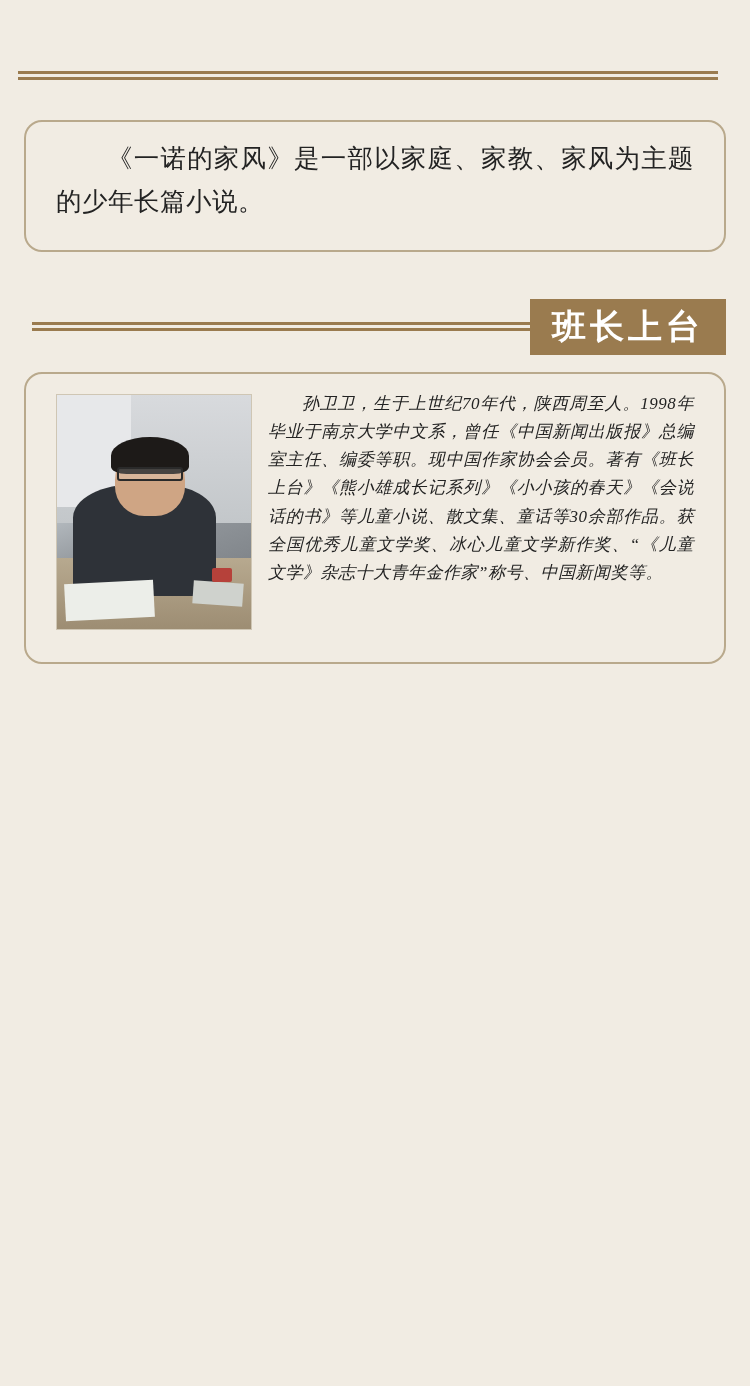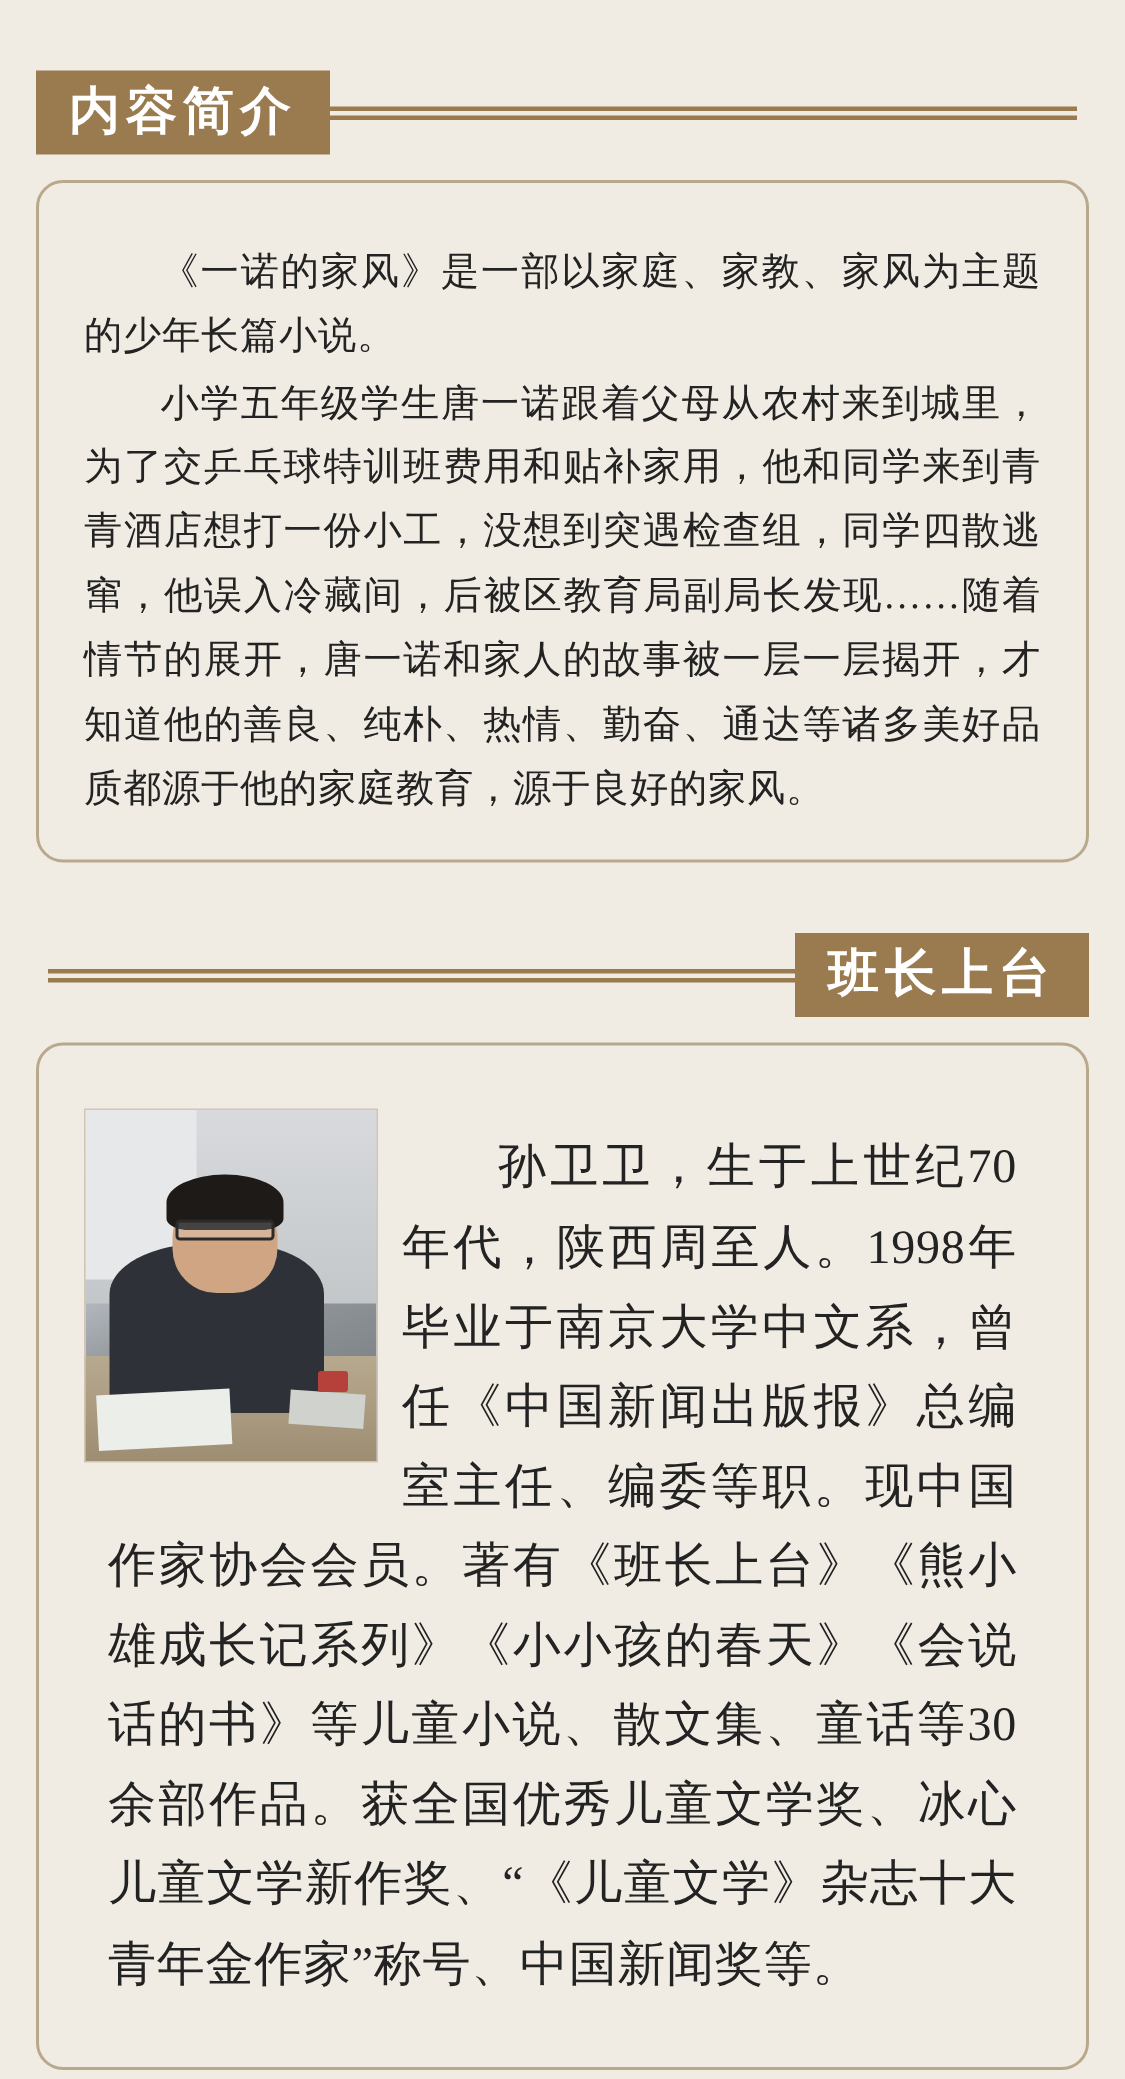--- a/index.html
+++ b/index.html
@@ -60,21 +60,21 @@
     margin-right: -6px;
   }
 
   
   .card {
     position: relative;
     border: 2px solid #b9a98c;
     border-radius: 18px;
     background: transparent;
     margin-top: 14px;
-    padding: 38px 30px 26px 30px;
+    padding: 16px 30px 26px 30px;
     box-sizing: border-box;
   }
   p.para {
     margin: 0;
     font-size: 25.5px;
     line-height: 1.68;
     text-indent: 2em;
     letter-spacing: 0.5px;
     text-align: justify;
     color: #232323;
@@ -135,43 +135,42 @@
     position: absolute; left: 31%; top: 31%; width: 34%; height: 6%;
     border: 2px solid #2a2a2a; border-radius: 3px; box-sizing: border-box;
     background: rgba(255,255,255,0.18);
   }
   .ph-red {
     position: absolute; right: 10%; bottom: 20%; width: 10%; height: 6%;
     background: #b6413a; border-radius: 2px;
   }
 
   p.author-para {
-    margin: 16px;
-    font-size: 32px;
+    margin: 0;
+    font-size: 17px;
     line-height: 1.66;
     text-indent: 2em;
     letter-spacing: 0.5px;
     text-align: justify;
     color: #232323;
+    font-style: italic;
   }
   .clearfix::after { content: ""; display: block; clear: both; }
 </style>
 </head>
 <body>
 
 <div class="page">
 
   <div class="section-head">
-    <div class="tag">内容简介</div>
     <div class="rule"></div>
   </div>
 
   <div class="card">
     <p class="para">《一诺的家风》是一部以家庭、家教、家风为主题的少年长篇小说。</p>
-    <p class="para">小学五年级学生唐一诺跟着父母从农村来到城里，为了交乒乓球特训班费用和贴补家用，他和同学来到青青酒店想打一份小工，没想到突遇检查组，同学四散逃窜，他误入冷藏间，后被区教育局副局长发现……随着情节的展开，唐一诺和家人的故事被一层一层揭开，才知道他的善良、纯朴、热情、勤奋、通达等诸多美好品质都源于他的家庭教育，源于良好的家风。</p>
   </div>
 
   <div class="section-head right">
     <div class="rule left"></div>
     <div class="tag">班长上台</div>
   </div>
 
   <div class="card author-card clearfix">
     <div class="author-photo">
       <div class="ph-wall"></div>

